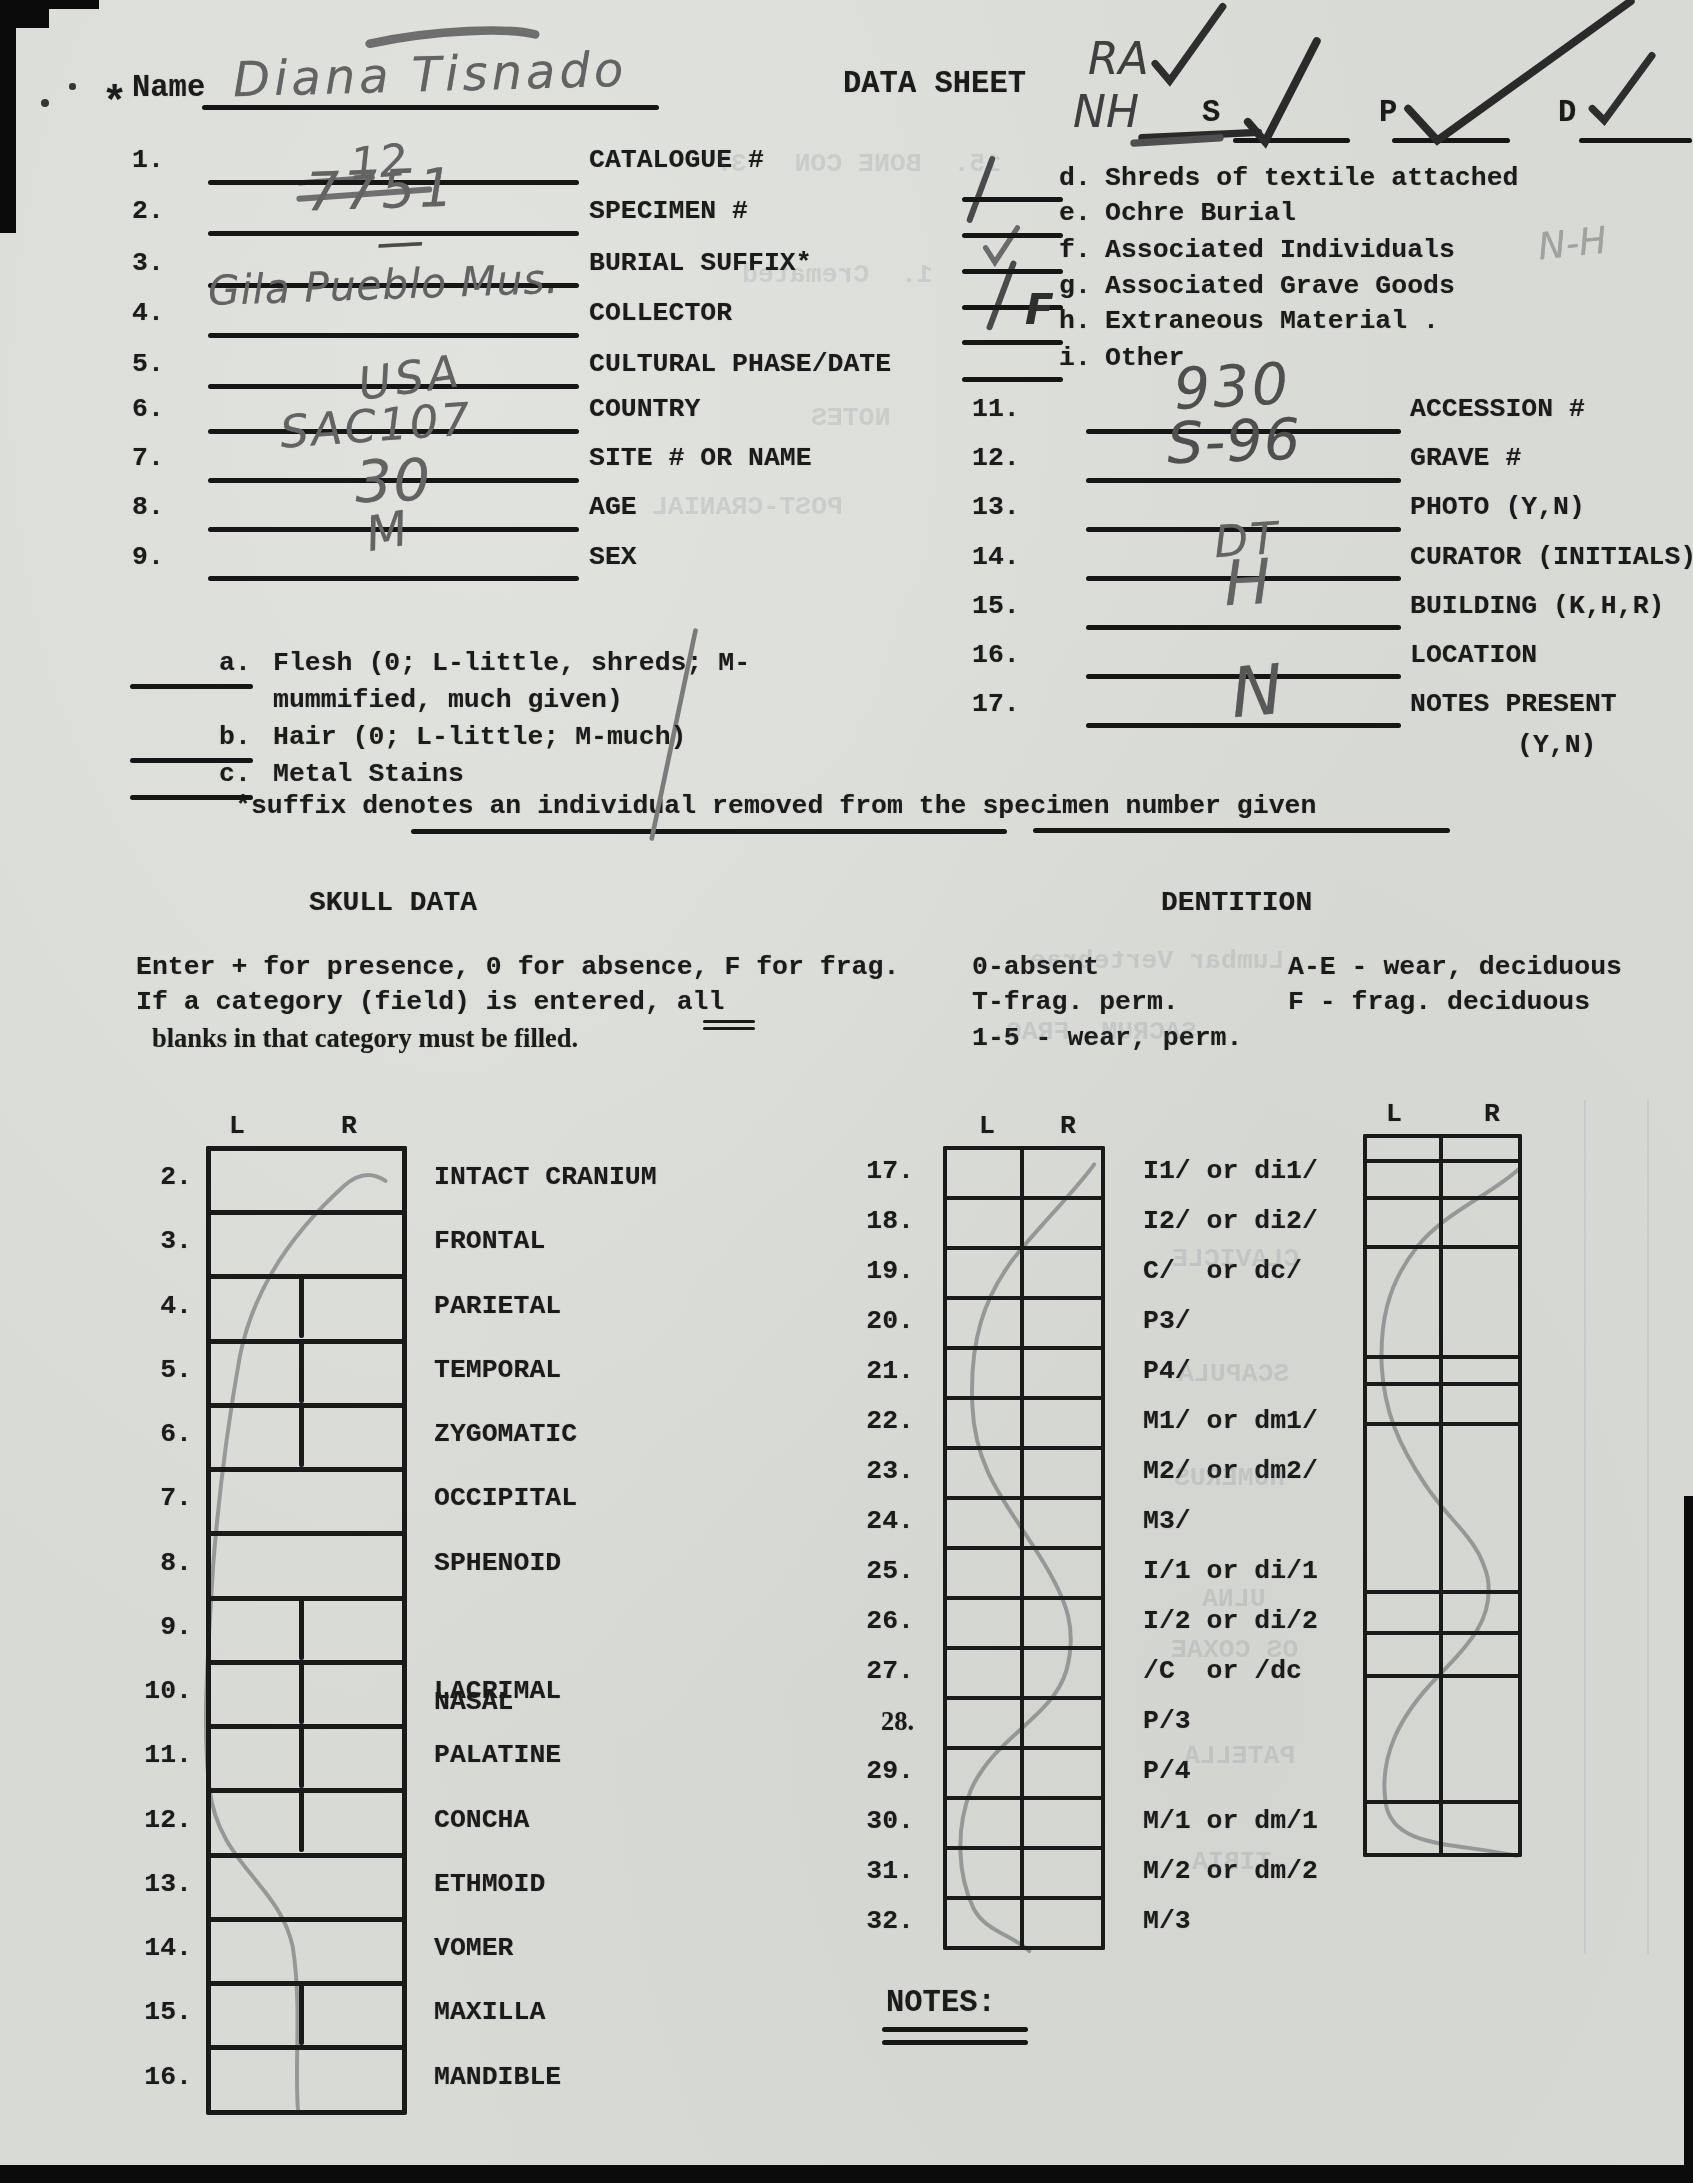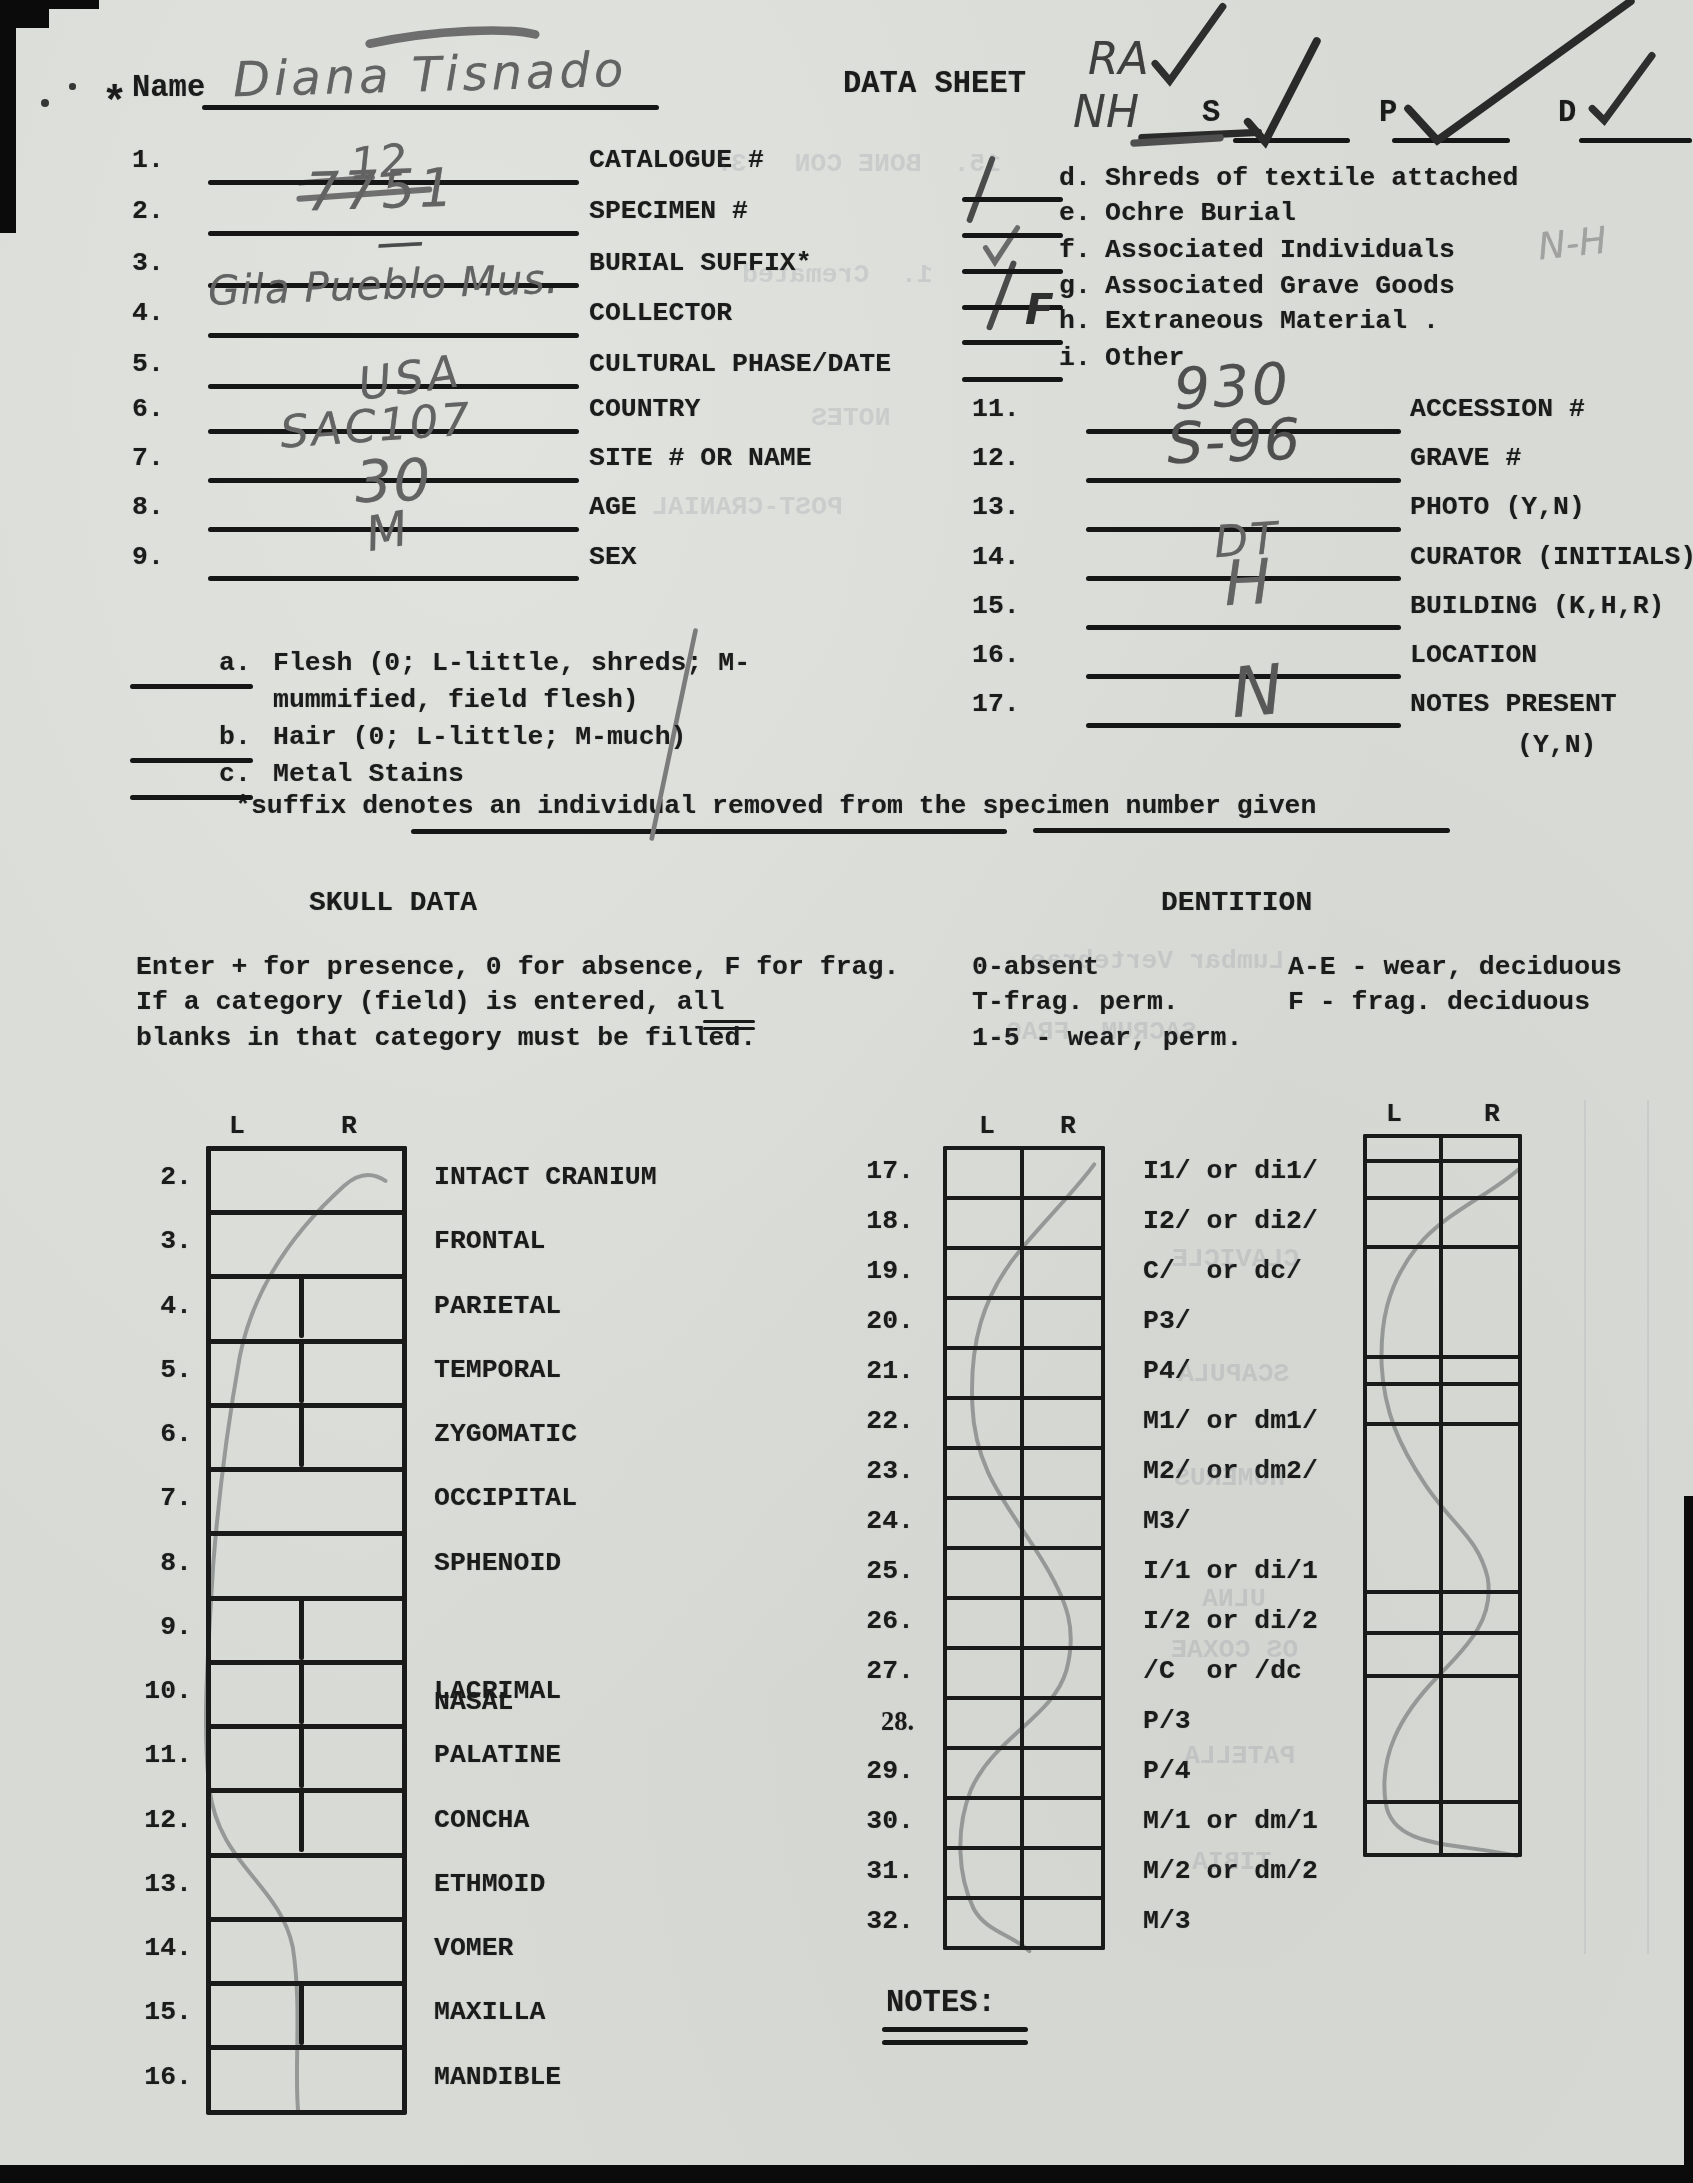--- a/index.html
+++ b/index.html
@@ -133,21 +133,21 @@
     <div class="typed" style="left: 132px; top: 493px;">8.</div>
     <div class="rule" style="left: 208px; top: 527px; width: 371px;"></div>
     <div class="typed" style="left: 589px; top: 493px;">AGE</div>
     <div class="hw" style="left: 355px; top: 452px; font-size: 58px; transform: rotate(-2deg); letter-spacing: 1.3px;">30</div>
     <div class="typed" style="left: 132px; top: 543px;">9.</div>
     <div class="rule" style="left: 208px; top: 576px; width: 371px;"></div>
     <div class="typed" style="left: 589px; top: 543px;">SEX</div>
     <div class="hw" style="left: 366px; top: 507px; font-size: 48px; transform: rotate(-10deg); letter-spacing: 0px;">M</div>
     <div class="typed" style="left: 219px; top: 649px;">a.</div>
     <div class="typed" style="left: 273px; top: 649px;">Flesh (0; L-little, shreds; M-</div>
-    <div class="typed" style="left: 273px; top: 686px;">mummified, field flesh)</div>
+    <div class="typed" style="left: 273px; top: 686px;">mummified, much given)</div>
     <div class="rule" style="left: 130px; top: 684px; width: 123px;"></div>
     <div class="typed" style="left: 219px; top: 723px;">b.</div>
     <div class="typed" style="left: 273px; top: 723px;">Hair (0; L-little; M-much)</div>
     <div class="rule" style="left: 130px; top: 758px; width: 123px;"></div>
     <div class="typed" style="left: 219px; top: 760px;">c.</div>
     <div class="typed" style="left: 273px; top: 760px;">Metal Stains</div>
     <div class="rule" style="left: 130px; top: 795px; width: 123px;"></div>
     <div class="rule" style="left: 962px; top: 197px; width: 101px;"></div>
     <div class="typed" style="left: 1059px; top: 164px;">d.</div>
     <div class="typed" style="left: 1105px; top: 164px;">Shreds of textile attached</div>
@@ -189,21 +189,21 @@
     <div class="typed" style="left: 972px; top: 641px;">16.</div>
     <div class="rule" style="left: 1086px; top: 674px; width: 315px;"></div>
     <div class="typed" style="left: 1410px; top: 641px;">LOCATION</div>
     <div class="typed" style="left: 972px; top: 690px;">17.</div>
     <div class="rule" style="left: 1086px; top: 723px; width: 315px;"></div>
     <div class="typed" style="left: 1410px; top: 690px;">NOTES PRESENT</div>
     <div class="typed" style="left: 1517px; top: 731px;">(Y,N)</div>
     <div class="hw" style="left: 1231px; top: 657px; font-size: 69px; transform: rotate(-5deg); letter-spacing: 0px; color: rgb(88, 88, 88);">N</div>
     <div class="typed" style="left: 136px; top: 953px;">Enter + for presence, 0 for absence, F for frag.</div>
     <div class="typed" style="left: 136px; top: 988px;">If a category (field) is entered, all</div>
-    <div class="typed" style="left: 136px; top: 1024px;">blanks in that category must be filled.</div>
+    <div class="typed" style="left: 152px; top: 1024px; font-family: Liberation Serif, serif;">blanks in that category must be filled.</div>
     <div class="typed" style="left: 972px; top: 953px;">0-absent</div>
     <div class="typed" style="left: 972px; top: 988px;">T-frag. perm.</div>
     <div class="typed" style="left: 972px; top: 1024px;">1-5 - wear, perm.</div>
     <div class="typed" style="left: 1288px; top: 953px;">A-E - wear, deciduous</div>
     <div class="typed" style="left: 1288px; top: 988px;">F - frag. deciduous</div>
     <div class="typed" style="left: 229px; top: 1112px;">L</div>
     <div class="typed" style="left: 341px; top: 1112px;">R</div>
     <div class="tline" style="left: 206px; top: 1146px; width: 201px; height: 4.6px;"></div>
     <div class="tline" style="left: 206px; top: 1210px; width: 201px; height: 4.6px;"></div>
     <div class="tline" style="left: 206px; top: 1274px; width: 201px; height: 4.6px;"></div>

